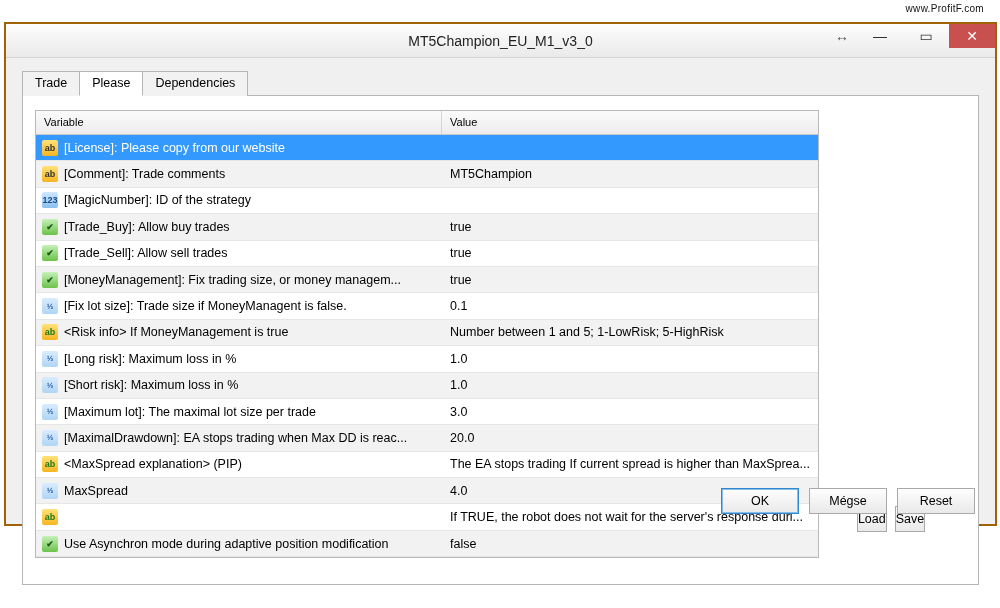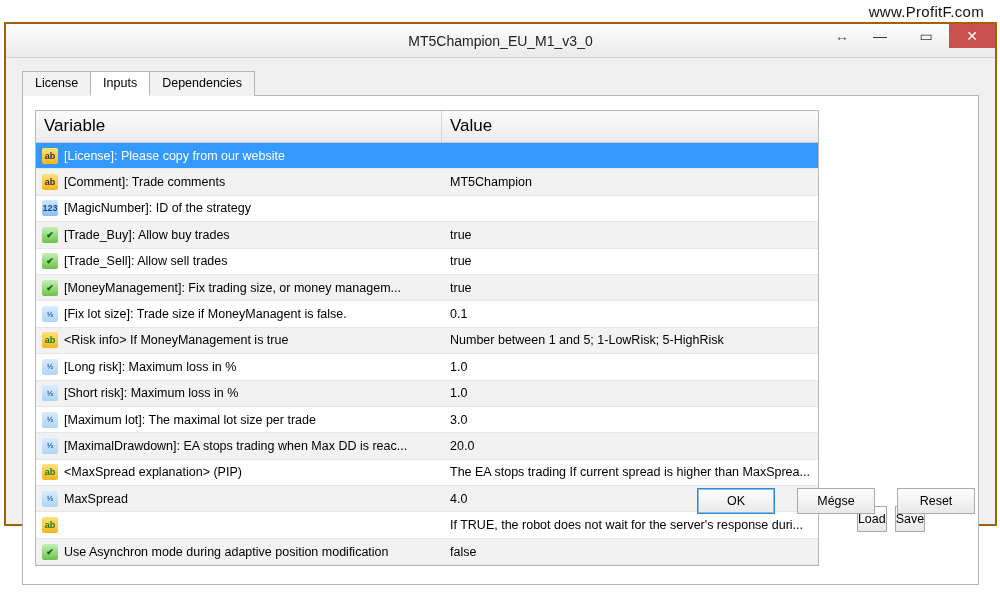--- a/index.html
+++ b/index.html
@@ -8,21 +8,21 @@
   font-size: 12.5px;
   background: #fff;
   width: 1000px;
   height: 608px;
   overflow: hidden;
 }
 .watermark {
   position: absolute;
   top: 3px;
   right: 16px;
-  font-size: 15px;
+  font-size: 10px;
   color: #111;
   letter-spacing: .3px;
 }
 .window {
   position: absolute;
   top: 22px;
   left: 4px;
   width: 993px;
   height: 504px;
   border: 2px solid #a16207;
@@ -83,21 +83,21 @@
   align-items:flex-start;
 }
 .table-wrap {
   border:1px solid #b9b9b9;
   width: 815px;
 }
 .thead {
   display:flex;
   background:linear-gradient(#fbfbfb,#ececec);
   border-bottom:1px solid #c9c9c9;
-  font-size:17px;
+  font-size:11px;
 }
 .th {
   padding:5px 8px 6px;
 }
 .th-var { width:406px; border-right:1px solid #d5d5d5; }
 .th-val { flex:1; }
 .tbody {}
 .tr {
   display:flex;
   height:26.4px;
@@ -147,21 +147,21 @@
   height:26px;
   display:flex; align-items:center; justify-content:center;
   font-size:12.5px;
   cursor:default;
 }
 .btn.default { border-color:#2f88d0; box-shadow: inset 0 0 0 1px #88bde8; }
 .bottom-btns {
   position:absolute;
   bottom:10px; right:20px;
   display:flex;
-  gap:22px;
+  gap:10px;
 }
 .bottom-btns .btn { width:78px; }
 .var-txt { overflow:hidden; text-overflow:ellipsis; white-space:nowrap; }
 </style>
 </head>
 <body>
 
 <div class="watermark">www.ProfitF.com</div>
 
 <div class="window">
@@ -169,22 +169,22 @@
     <div class="title">MT5Champion_EU_M1_v3_0</div>
     <div class="winctrl">
       <div class="arrow">↔</div>
       <div>—</div>
       <div>▭</div>
       <div class="close">✕</div>
     </div>
   </div>
 
   <div class="tabs">
-    <div class="tab">License</div>
-    <div class="tab active">Inputs</div>
+    <div class="tab">Trade</div>
+    <div class="tab active">Please</div>
     <div class="tab">Dependencies</div>
   </div>
 
   <div class="panel">
     <div class="content-row" style="height:100%;">
       <div class="table-wrap">
         <div class="thead">
           <div class="th th-var">Variable</div>
           <div class="th th-val">Value</div>
         </div>

